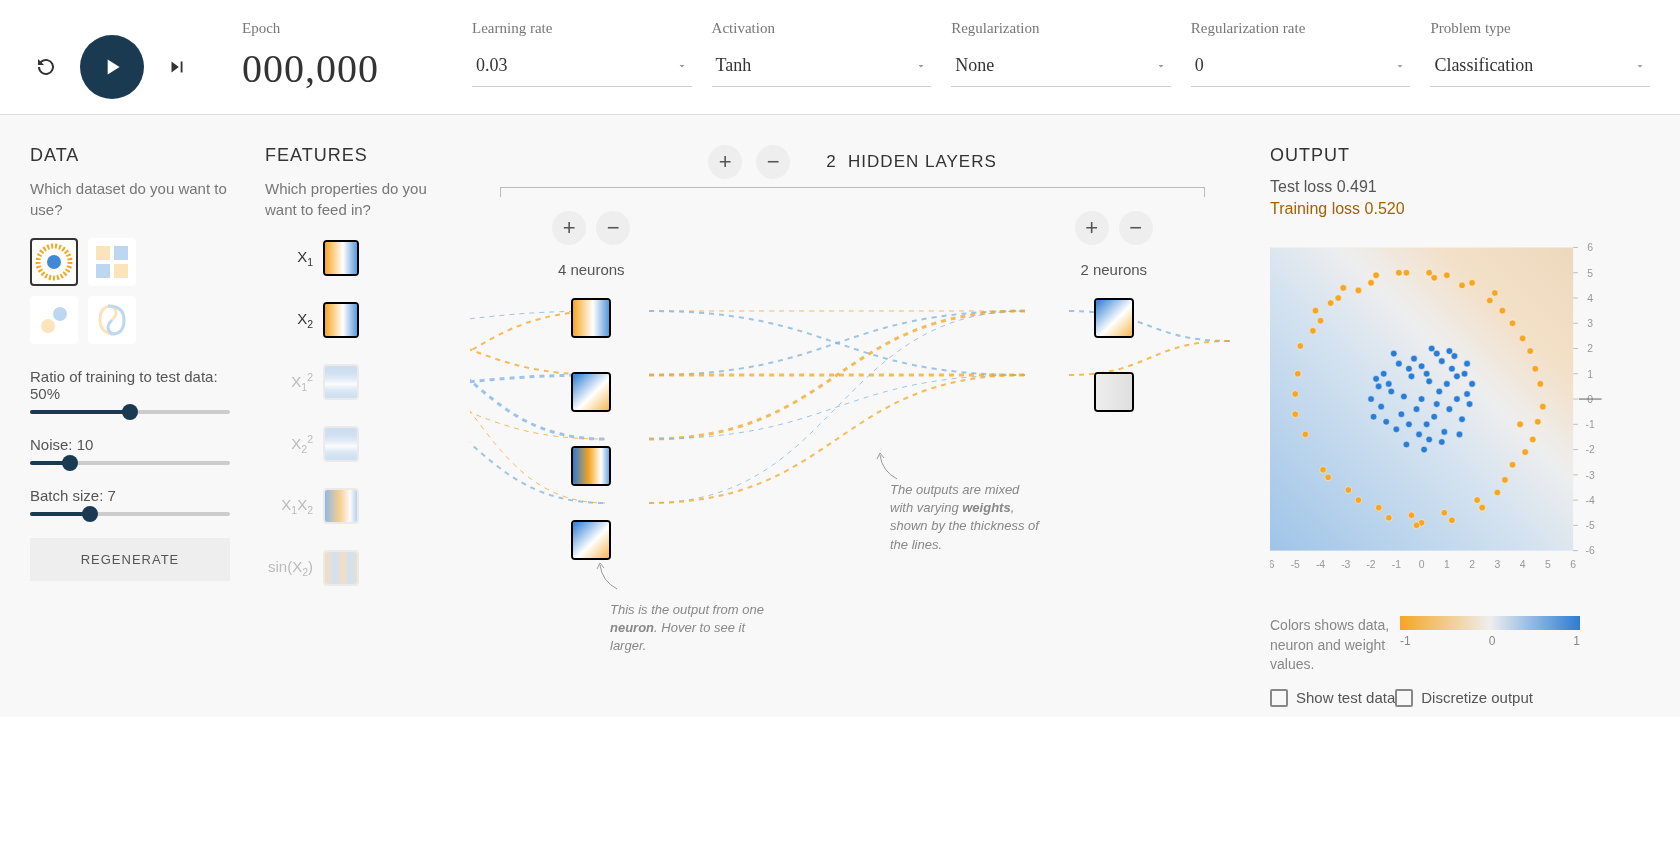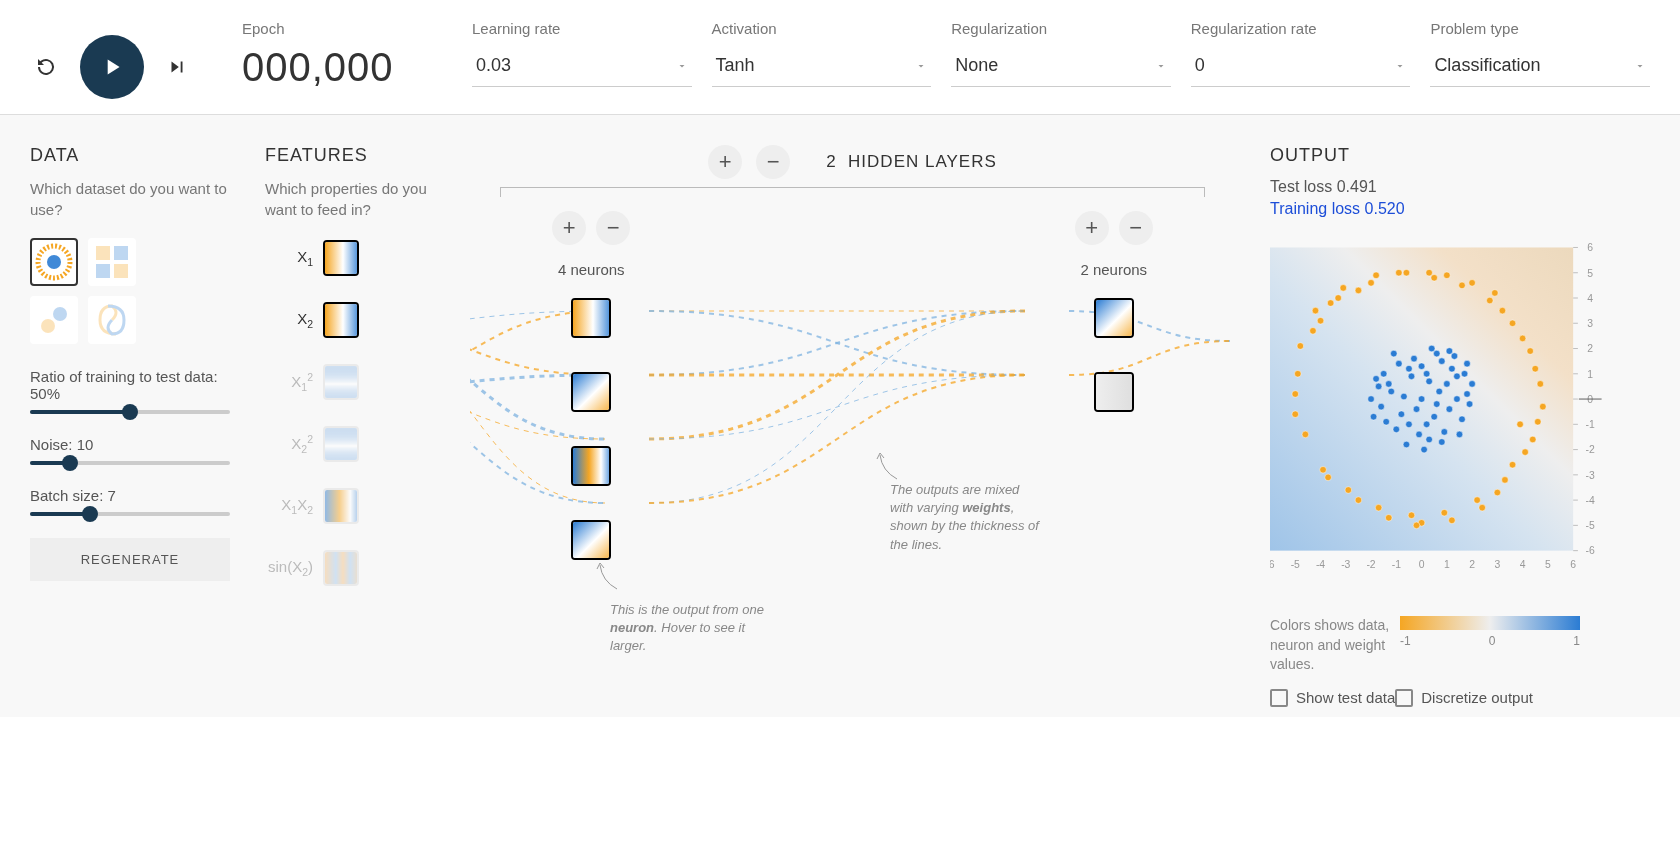--- a/index.html
+++ b/index.html
@@ -1,21 +1,21 @@
 <!DOCTYPE html>
 <html><head>
 <meta charset="utf-8">
 <style>
 * { box-sizing: border-box; margin: 0; padding: 0; }
 body { font-family: -apple-system, "Helvetica Neue", Arial, sans-serif; background: #fff; color: #333; width: 1680px; }
 .top-controls { display: flex; align-items: flex-start; padding: 20px 30px 15px; gap: 20px; border-bottom: 1px solid #ddd; background: #fff; }
 .timeline { display: flex; align-items: center; gap: 18px; padding-top: 15px; }
 .icon-btn { background: none; border: none; cursor: pointer; padding: 4px; display: flex; align-items: center; justify-content: center; }
 .play-btn { width: 64px; height: 64px; border-radius: 50%; background: #1a3a52; display: flex; align-items: center; justify-content: center; cursor: pointer; }
-.ctrl-group { display: flex; flex-direction: column; gap: 8px; flex: 1; min-width: 180px; }
+.ctrl-group { display: flex; flex-direction: column; gap: 8px; flex: 1; min-width: 180px; font-family: Liberation Serif, serif; }
 .ctrl-label { font-size: 15px; color: #777; }
 .epoch-value { font-size: 40px; color: #333; font-weight: 300; letter-spacing: 1px; }
 .select-wrap { display: flex; align-items: center; justify-content: space-between; border-bottom: 1px solid #ccc; padding: 10px 4px; cursor: pointer; font-size: 18px; color: #333; }
 .main { display: flex; padding: 30px 30px 10px; gap: 35px; background: #f8f8f8; }
 .col { display: flex; flex-direction: column; }
 .col-data { width: 200px; }
 .col-features { width: 170px; }
 .col-network { flex: 1; position: relative; }
 .col-output { width: 380px; }
 .section-title { font-size: 18px; font-weight: 400; letter-spacing: 1px; color: #333; margin-bottom: 12px; }
@@ -40,21 +40,21 @@
 .net-bracket { border-top: 1px solid #bbb; height: 10px; border-left: 1px solid #bbb; border-right: 1px solid #bbb; margin: 0 30px 14px; }
 .layers-row { display: flex; justify-content: space-around; position: relative; }
 .layer-col { display: flex; flex-direction: column; align-items: center; gap: 10px; }
 .layer-controls { display: flex; gap: 10px; margin-bottom: 6px; }
 .neuron-count { font-size: 15px; color: #555; margin-bottom: 10px; }
 .neuron { width: 40px; height: 40px; border: 2px solid #000; border-radius: 4px; background: #fff; margin-bottom: 24px; position: relative; overflow: hidden; }
 .neuron::after { content: ''; position: absolute; right: -8px; top: 14px; width: 0; height: 0; border-top: 6px solid transparent; border-bottom: 6px solid transparent; border-left: 8px solid #000; }
 .callout { font-size: 13px; font-style: italic; color: #888; line-height: 1.4; }
 .callout b { font-weight: bold; }
 .loss-row { font-size: 16px; color: #555; margin-bottom: 4px; }
-.loss-row.secondary { color: #1d4ed8; }
+.loss-row.secondary { color: #a16207; }
 .output-plot { margin-top: 16px; }
 .legend-row { display: flex; align-items: flex-start; font-size: 14px; color: #888; margin-top: 14px; }
 .legend-text { width: 130px; line-height: 1.4; }
 .gradient-bar { width: 180px; }
 .gradient-strip { height: 14px; background: linear-gradient(to right, #f5a623, #eee 50%, #2b7cd3); }
 .gradient-ticks { display: flex; justify-content: space-between; font-size: 12px; color: #888; margin-top: 4px; }
 .checkbox-row { display: flex; margin-top: 14px; font-size: 15px; color: #555; }
 .checkbox-item { display: flex; align-items: center; gap: 8px; cursor: pointer; }
 .checkbox-box { width: 18px; height: 18px; border: 2px solid #888; border-radius: 2px; }
 svg.net-svg { position: absolute; top: 0; left: 0; width: 100%; height: 100%; pointer-events: none; z-index: 0; }

